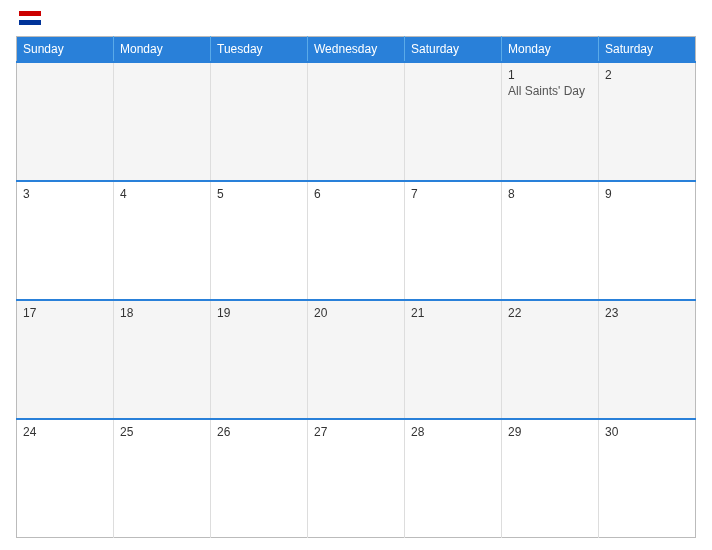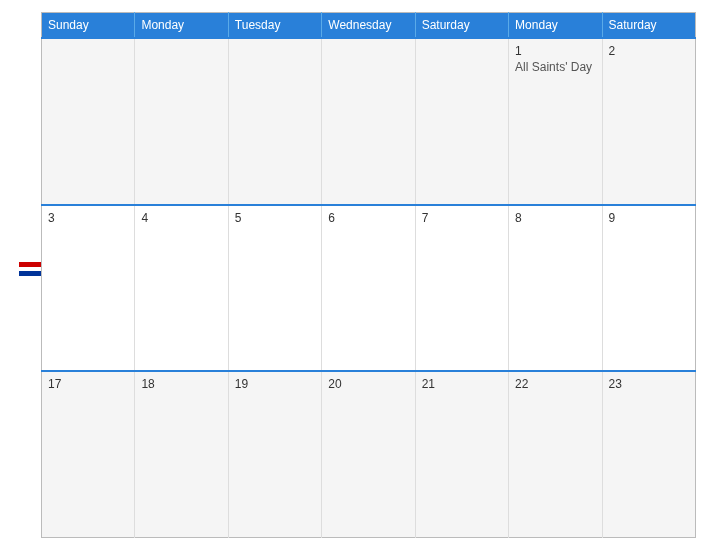--- a/index.html
+++ b/index.html
@@ -8,21 +8,21 @@
       height: 550px;
       font-family: Arial, sans-serif;
       background: #fff;
       overflow: hidden;
     }
     .page {
       width: 712px;
       height: 550px;
       padding: 12px 16px 12px 16px;
       display: flex;
-      flex-direction: row;
+      flex-direction: column;
     }
     .header {
       display: flex;
       align-items: center;
       justify-content: space-between;
       margin-bottom: 10px;
     }
     .logo {
       display: flex;
       flex-direction: column;
@@ -210,15 +210,38 @@
           <td>
             <span class="date-num">21</span>
           </td>
           <td>
             <span class="date-num">22</span>
           </td>
           <td>
             <span class="date-num">23</span>
           </td>
         </tr>
+        <tr>
+          <td>
+            <span class="date-num">24</span>
+          </td>
+          <td>
+            <span class="date-num">25</span>
+          </td>
+          <td>
+            <span class="date-num">26</span>
+          </td>
+          <td>
+            <span class="date-num">27</span>
+          </td>
+          <td>
+            <span class="date-num">28</span>
+          </td>
+          <td>
+            <span class="date-num">29</span>
+          </td>
+          <td>
+            <span class="date-num">30</span>
+          </td>
+        </tr>
       </tbody>
   </table>
 </div>
 
 </body></html>

